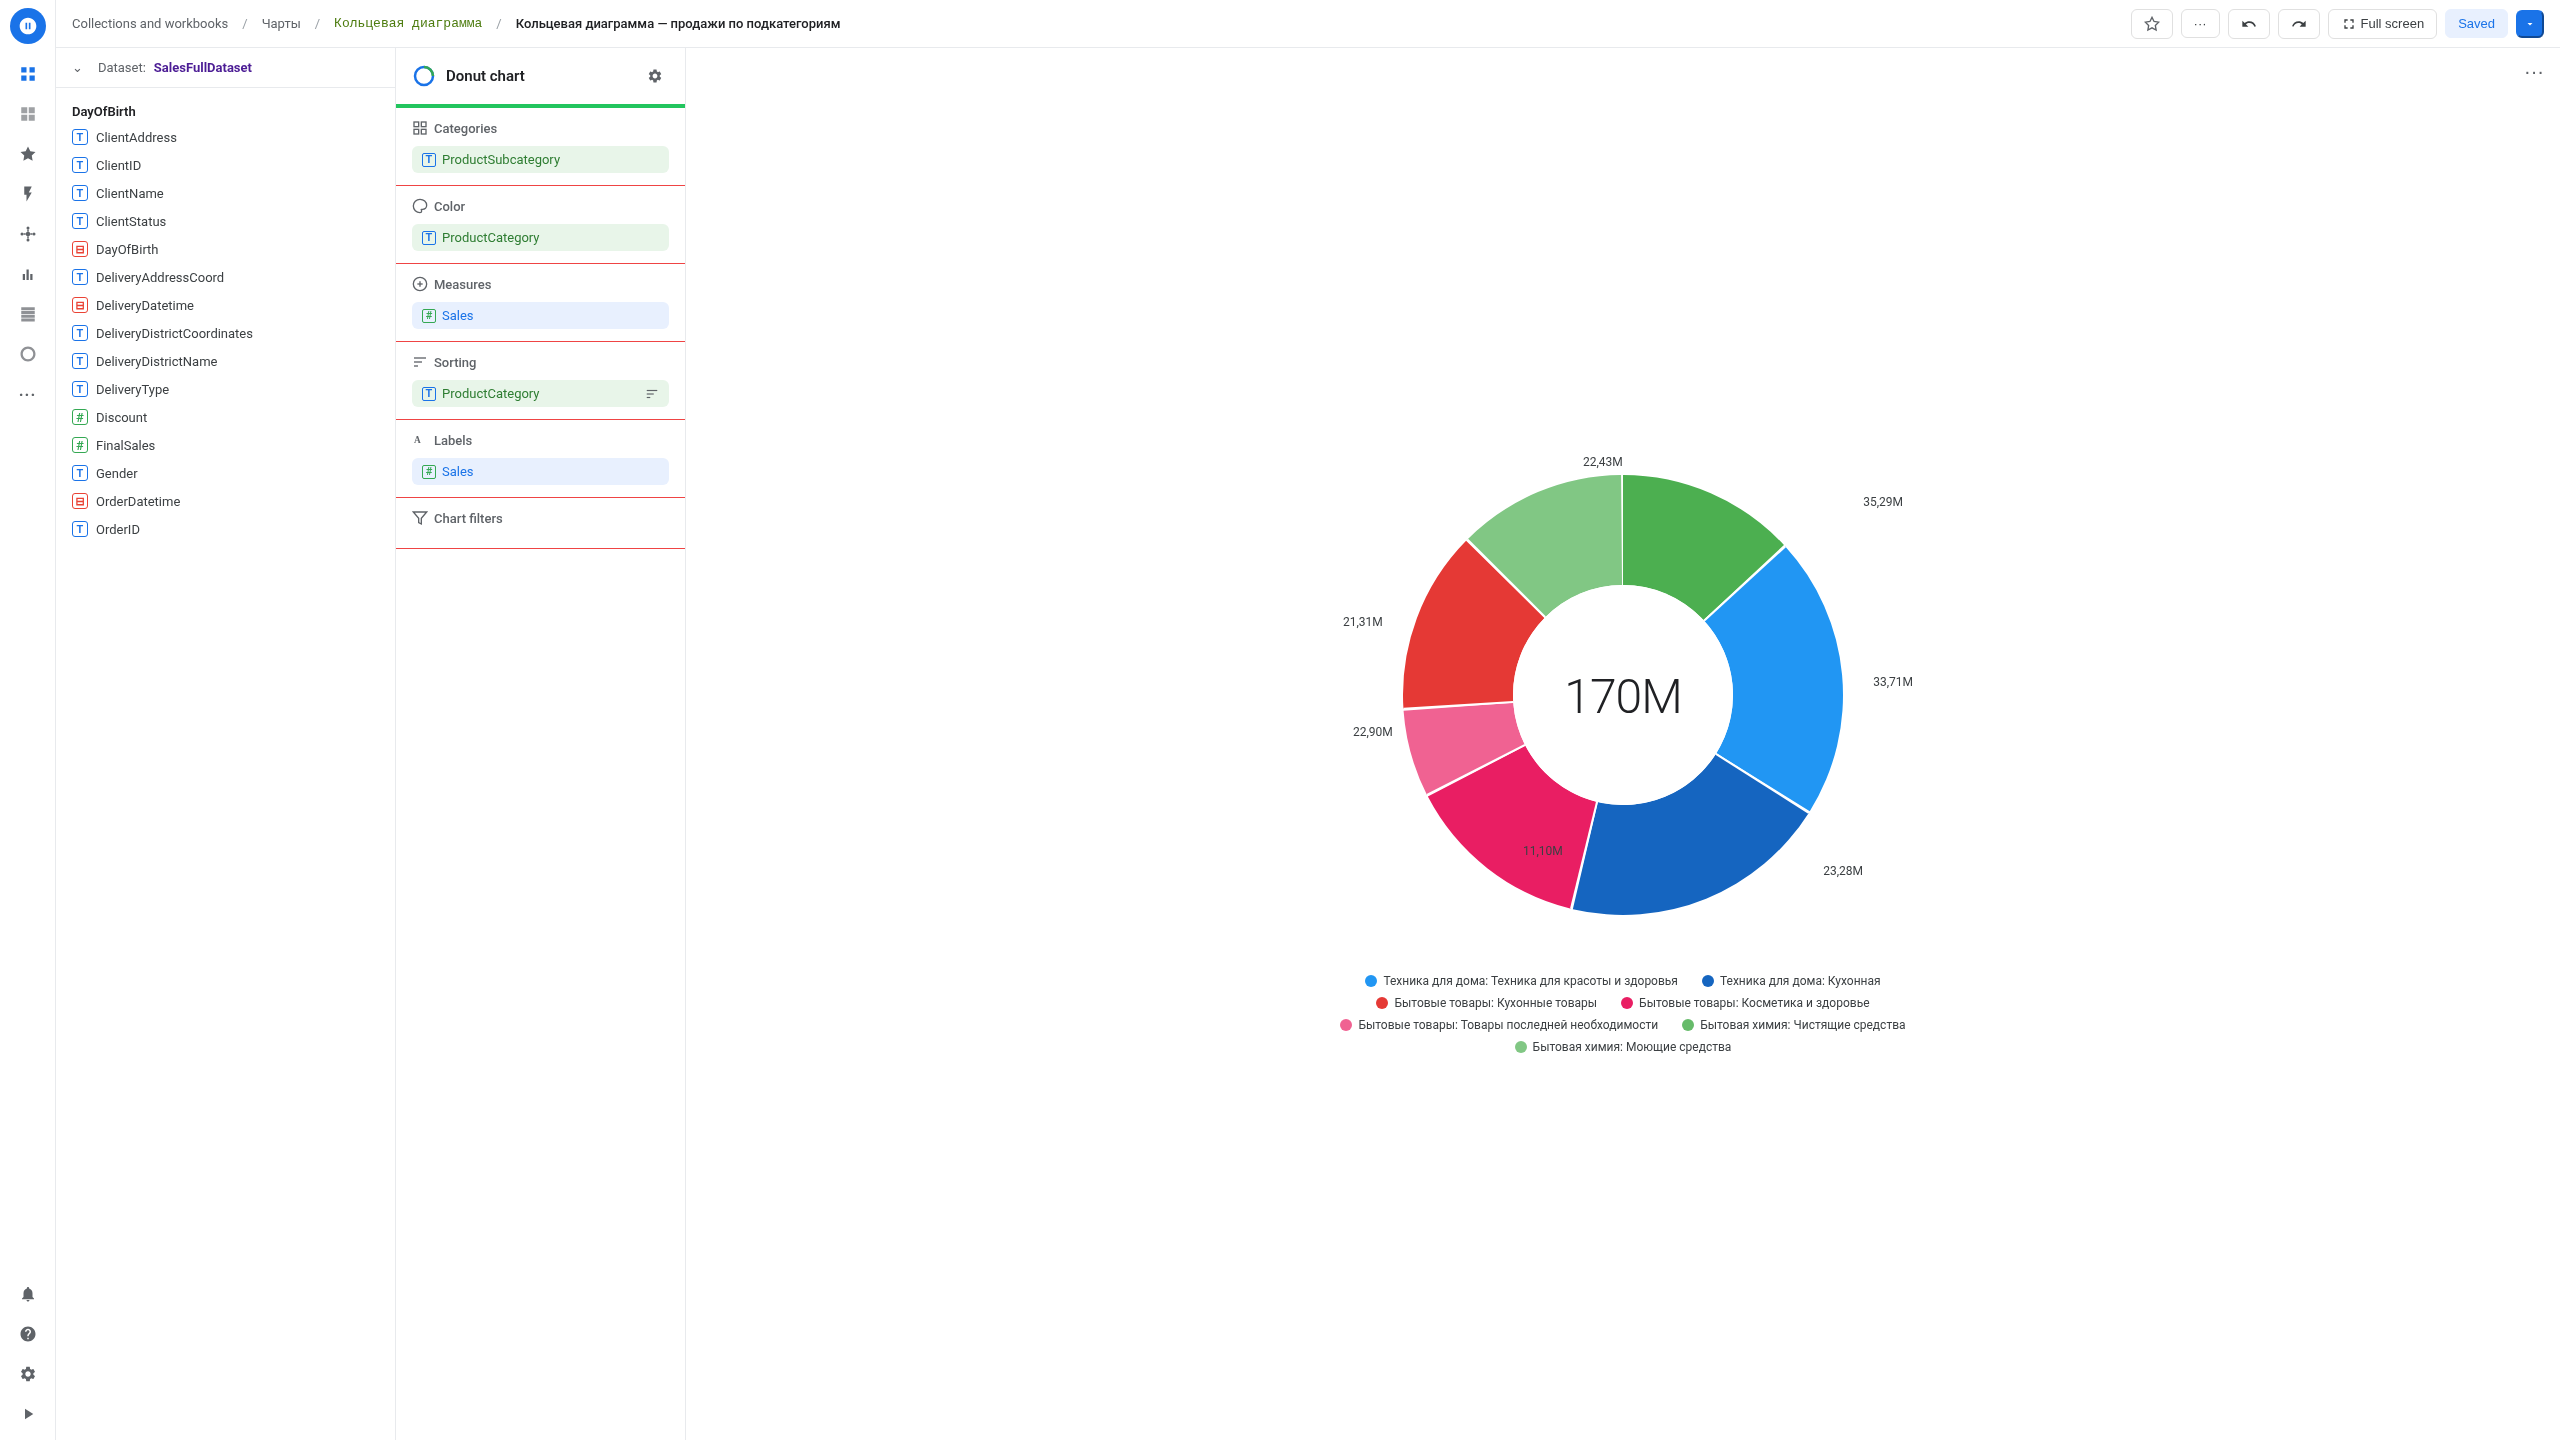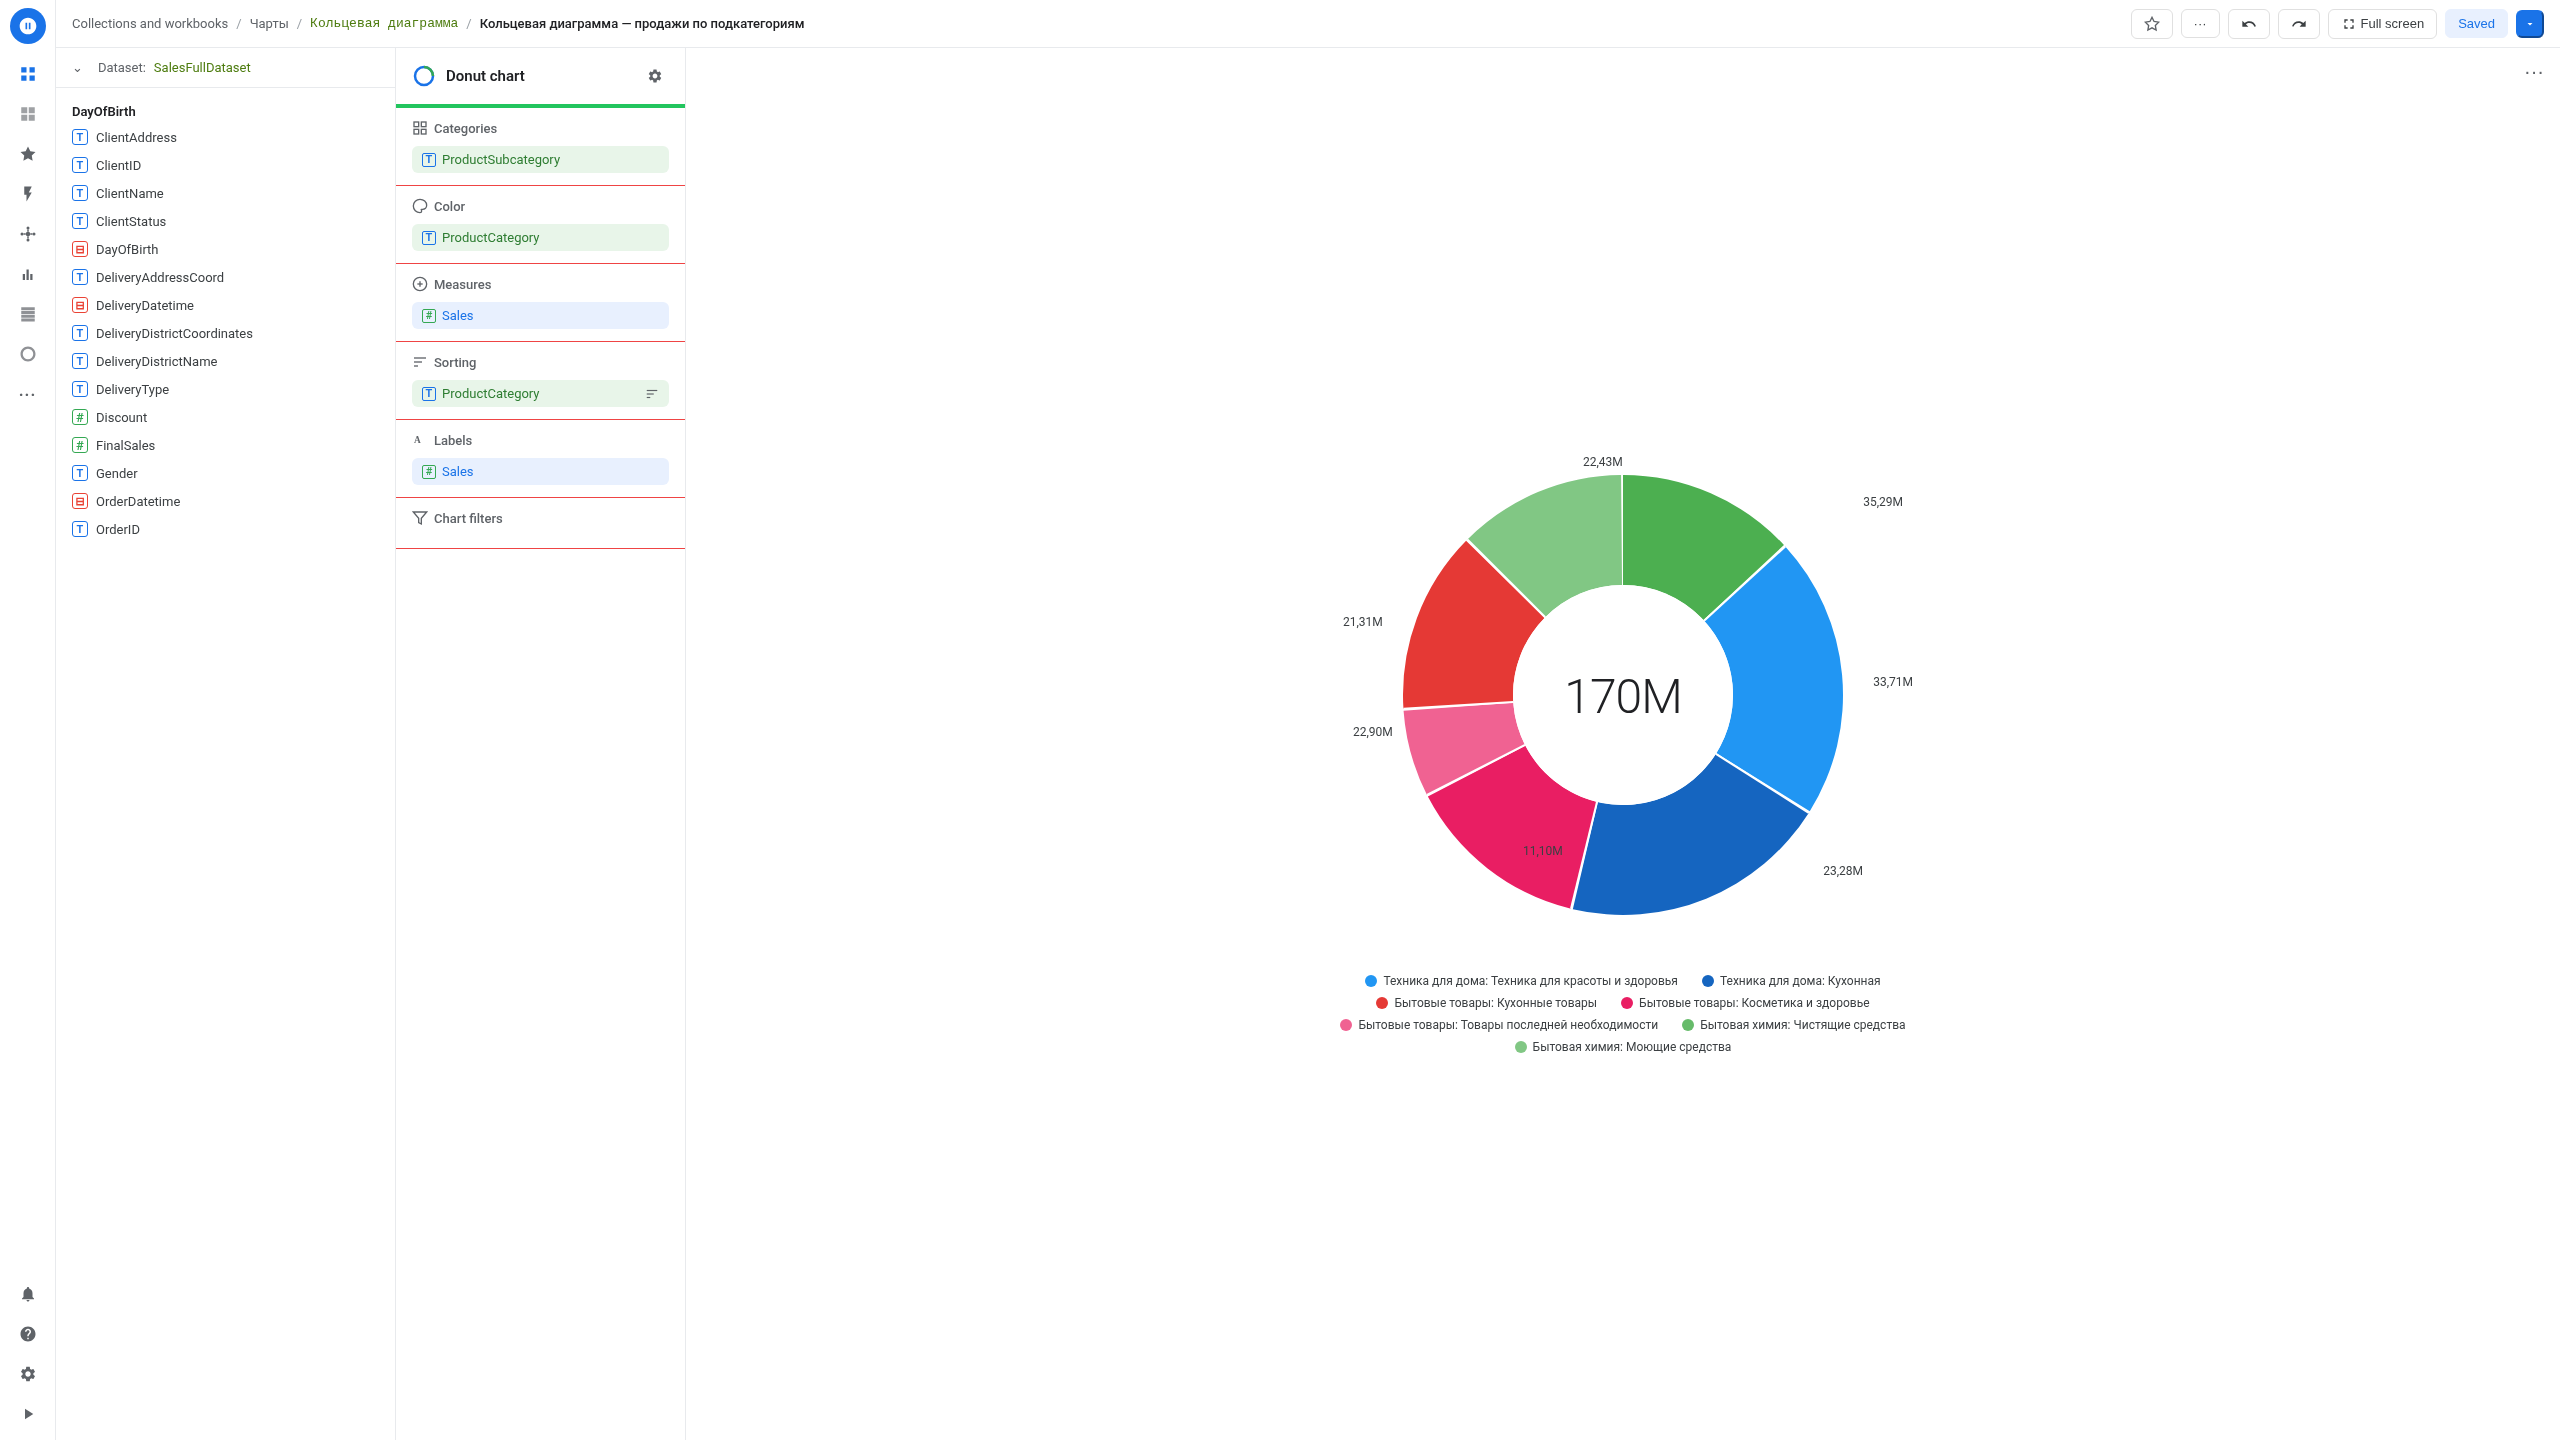--- a/index.html
+++ b/index.html
@@ -11,37 +11,37 @@
     .icon-bar .logo svg { fill: white; }
     .icon-bar .nav-icon { width: 36px; height: 36px; border-radius: 8px; display: flex; align-items: center; justify-content: center; cursor: pointer; color: #5f6368; }
     .icon-bar .nav-icon.active { color: #1a73e8; }
     .icon-bar .spacer { flex: 1; }
 
     
     .main { flex: 1; display: flex; flex-direction: column; overflow: hidden; }
 
     
     .topbar { height: 48px; background: #fff; border-bottom: 1px solid #e8eaed; display: flex; align-items: center; padding: 0 16px; gap: 8px; }
-    .breadcrumb { display: flex; align-items: flex-end; gap: 8px; color: #5f6368; font-size: 13px; flex: 1; }
+    .breadcrumb { display: flex; align-items: flex-end; gap: 14px; color: #5f6368; font-size: 13px; flex: 1; }
     .breadcrumb .current { color: #202124; font-weight: 500; }
     .breadcrumb .sep { color: #9aa0a6; }
     .topbar-actions { display: flex; align-items: center; gap: 8px; }
     .topbar-btn { padding: 6px 12px; border-radius: 6px; border: 1px solid #e0e0e0; background: #fff; cursor: pointer; font-size: 13px; color: #3c4043; display: flex; align-items: center; gap: 4px; }
     .saved-btn { background: #e8f0fe; border-color: #e8f0fe; color: #1a73e8; font-weight: 500; }
     .expand-btn { background: #1a73e8; border-color: #1a73e8; color: white; width: 28px; height: 28px; padding: 0; display: flex; align-items: center; justify-content: center; border-radius: 6px; }
 
     
     .content { flex: 1; display: flex; overflow: hidden; }
 
     
     .left-panel { width: 340px; background: #fff; border-right: 1px solid #e8eaed; display: flex; flex-direction: column; overflow: hidden; }
     .dataset-header { padding: 12px 16px; border-bottom: 1px solid #e8eaed; display: flex; align-items: center; gap: 8px; }
     .dataset-header .chevron { color: #5f6368; cursor: pointer; }
     .dataset-label { color: #5f6368; font-size: 13px; margin-left: 7px; }
-    .dataset-name { color: #4d7c0f; font-weight: 400; font-size: 13px; }
+    .dataset-name { color: #4c1d95; font-weight: 700; font-size: 13px; }
     .search-bar { padding: 10px 12px; display: flex; align-items: center; gap: 8px; border-bottom: 1px solid #e8eaed; }
     .search-input { flex: 1; border: 1px solid #e0e0e0; border-radius: 6px; padding: 6px 10px; font-size: 13px; color: #3c4043; outline: none; }
     .add-btn { width: 28px; height: 28px; border: 1px solid #e0e0e0; border-radius: 6px; background: #fff; cursor: pointer; display: flex; align-items: center; justify-content: center; color: #5f6368; }
 
     .dimensions-list { flex: 1; overflow-y: auto; padding: 8px 0; }
     .section-title { padding: 8px 16px 4px; font-weight: 600; font-size: 13px; color: #202124; }
     .dim-item { display: flex; align-items: center; gap: 8px; padding: 6px 16px; cursor: pointer; }
     .dim-icon { width: 16px; height: 16px; display: flex; align-items: center; justify-content: center; font-size: 11px; font-weight: 600; border-radius: 3px; flex-shrink: 0; }
     .dim-icon.T { color: #1a73e8; border: 1.5px solid #1a73e8; }
     .dim-icon.hash { color: #34a853; border: 1.5px solid #34a853; font-size: 13px; }

